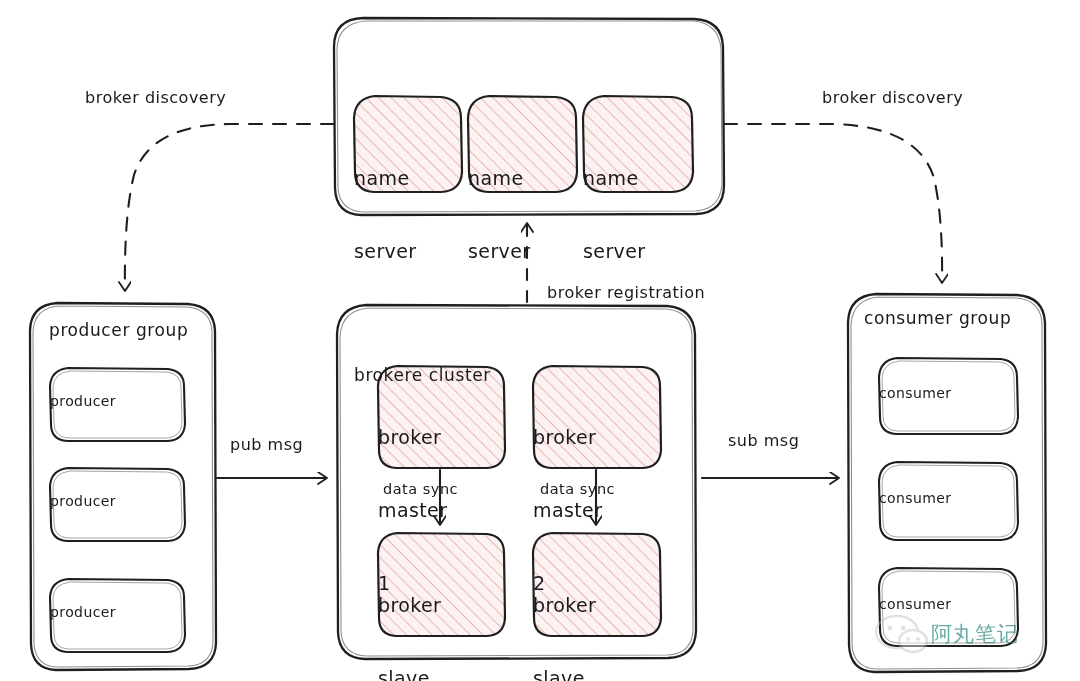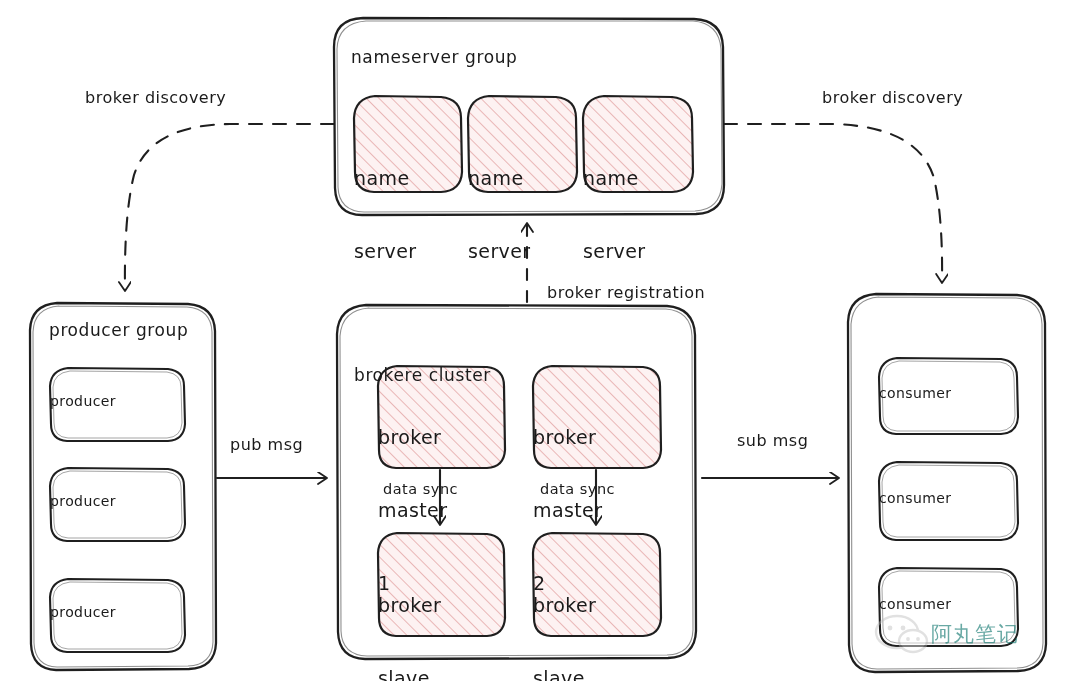--- a/index.html
+++ b/index.html
@@ -169,23 +169,23 @@
     <g opacity="0.42">
       <ellipse cx="897" cy="632" rx="21" ry="16" fill="none" stroke="#b9b9b9" stroke-width="2.4"></ellipse>
       <circle cx="890" cy="628" r="2.4" fill="#b9b9b9"></circle>
       <circle cx="903" cy="628" r="2.4" fill="#b9b9b9"></circle>
       <ellipse cx="913" cy="641" rx="14" ry="11" fill="#ffffff" stroke="#b9b9b9" stroke-width="2.4"></ellipse>
       <circle cx="908" cy="639" r="1.9" fill="#b9b9b9"></circle>
       <circle cx="918" cy="639" r="1.9" fill="#b9b9b9"></circle>
     </g>
   </svg>
 
-  <div class="lbl grp-title" style="left:351px; top:47px;">nameserver group</div>
   <div class="lbl grp-title" style="left:49px; top:320px;">producer group</div>
   <div class="lbl grp-title" style="left:354px; top:329px;margin-top:36px;">brokere cluster</div>
+  <div class="lbl grp-title" style="left:864px; top:308px;">consumer group</div>
 
   <div class="lbl node-txt" style="left:354px; top:117px; width:108px;">
     <div>name</div>
     <div>server</div>
   </div>
   <div class="lbl node-txt" style="left:468px; top:117px; width:109px;">
     <div>name</div>
     <div>server</div>
   </div>
   <div class="lbl node-txt" style="left:583px; top:117px; width:110px;">
@@ -219,19 +219,19 @@
   </div>
 
   <div class="lbl node-txt sm" style="left:879px; top:385px; width:139px;">consumer</div>
   <div class="lbl node-txt sm" style="left:879px; top:490px; width:139px;">consumer</div>
   <div class="lbl node-txt sm" style="left:879px; top:596px; width:139px;">consumer</div>
 
   <div class="lbl edge-lbl" style="left:85px; top:88px;">broker discovery</div>
   <div class="lbl edge-lbl" style="left:822px; top:88px;">broker discovery</div>
   <div class="lbl edge-lbl" style="left:547px; top:250px;margin-top:33px;">broker registration</div>
   <div class="lbl edge-lbl" style="left:230px; top:435px;">pub msg</div>
-  <div class="lbl edge-lbl" style="left:728px; top:431px;margin-left:9px;">sub msg</div>
+  <div class="lbl edge-lbl" style="left:728px; top:431px;">sub msg</div>
   <div class="lbl edge-lbl tiny" style="left:383px; top:481px;">data sync</div>
   <div class="lbl edge-lbl tiny" style="left:540px; top:481px;">data sync</div>
 
   <div class="wm wm1" style="left:931px; top:620px;">阿丸笔记</div>
 
 </div>
 
 </body></html>

